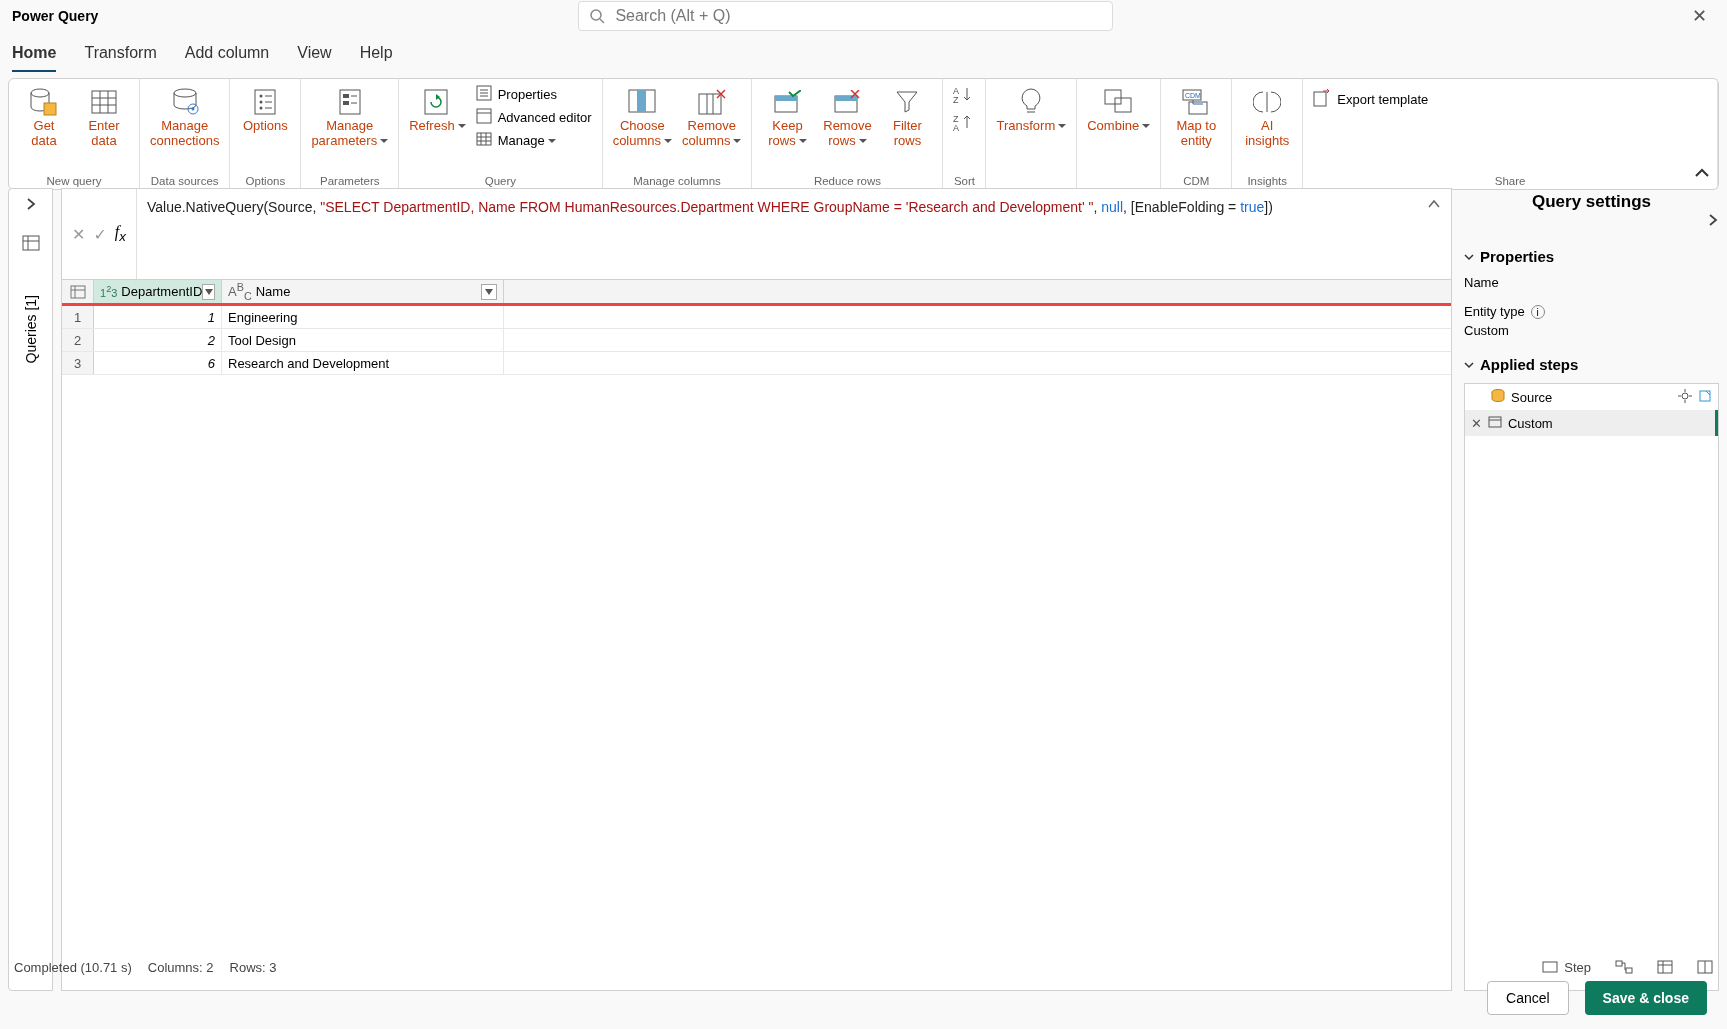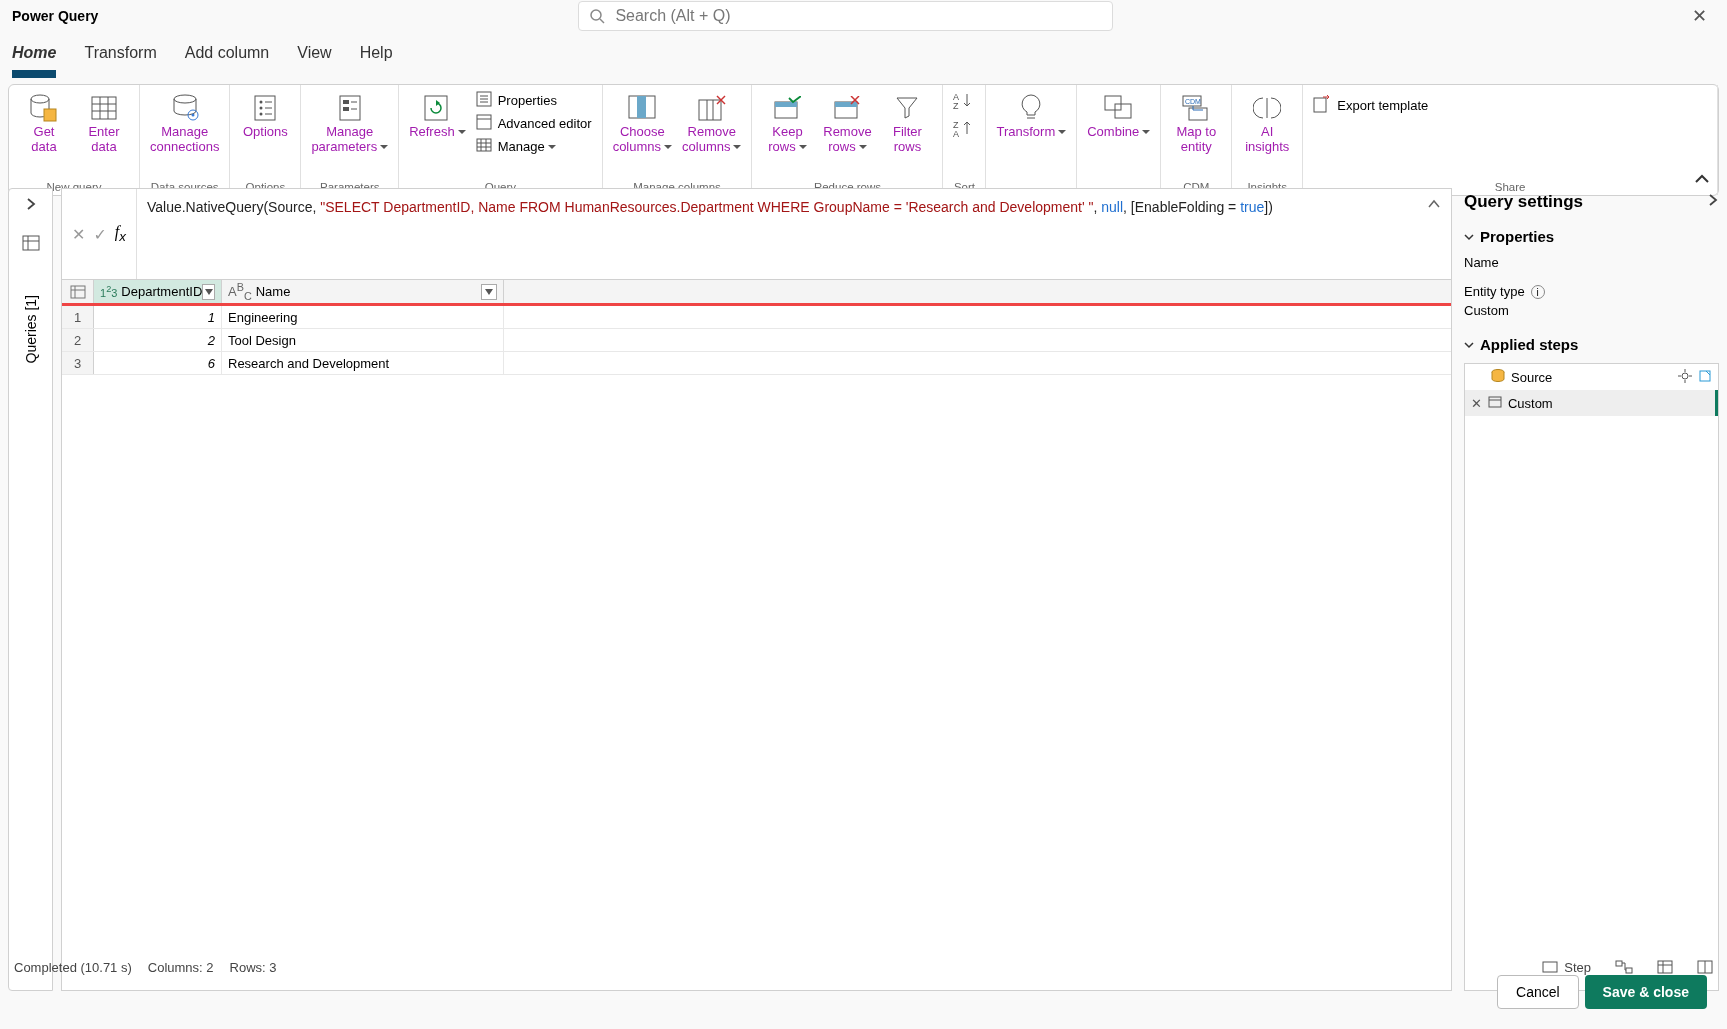--- a/index.html
+++ b/index.html
@@ -8,28 +8,28 @@
 
 .titlebar { height: 32px; display: flex; align-items: center; padding: 0 12px; }
 .titlebar .title { font-size: 14px; font-weight: 600; }
 .searchbox { margin-left: 480px; width: 535px; height: 30px; border: 1px solid #dcdcdc; border-radius: 4px; background: #fff; display: flex; align-items: center; padding: 0 10px; color: #777; }
 .searchbox svg { margin-right: 10px; }
 .close-x { margin-left: auto; font-size: 18px; color: #555; cursor: pointer; padding: 4px 8px; }
 
 
 .tabs { display: flex; gap: 28px; padding: 0 12px; margin-top: 12px; border-bottom: none; }
 .tab { font-size: 16px; padding-bottom: 8px; color: #333; cursor: pointer; }
-.tab.active { border-bottom: 8px solid #0c4a6e; font-weight: 600; font-style: italic; }
+.tab.active { border-bottom: 2px solid #0c4a6e; font-weight: 600; }
 
 
 .ribbon { margin: 6px 8px 0 8px; border: 1px solid #d0d0d0; border-radius: 6px; background: #fff; display: flex; align-items: stretch; height: 112px; position: relative; }
 .ribbon-group { border-right: 1px solid #e0e0e0; padding: 6px 10px 2px 10px; display: flex; flex-direction: column; justify-content: space-between; }
 .ribbon-group:last-child { border-right: none; }
 .rg-row { display: flex; gap: 10px; align-items: flex-start; }
-.rg-btn { display: flex; flex-direction: column; font-size: 13px; color: #a21caf; cursor: pointer; min-width: 50px; }
+.rg-btn { display: flex; flex-direction: column; font-size: 13px; color: #c2410c; cursor: pointer; min-width: 50px; }
 .rg-btn .ic { height: 34px; display: flex; align-items: center; justify-content: center; }
 .rg-btn .lbl { text-align: center; line-height: 1.15; }
 .small-list { display: flex; flex-direction: column; gap: 4px; }
 .small-btn { display: flex; align-items: center; gap: 6px; font-size: 13px; cursor: pointer; }
 .group-title { font-size: 11.5px; color: #666; text-align: center; margin-top: 2px; }
 .ribbon-collapse { position: absolute; right: 8px; bottom: 6px; cursor: pointer; }
 
 
 .main { display: flex; position: absolute; top: 188px; bottom: 38px; left: 8px; right: 8px; }
 .queries-collapsed { width: 45px; border: 1px solid #d0d0d0; border-radius: 4px 0 0 4px; background: #fff; display: flex; flex-direction: column; align-items: center; padding-top: 8px; margin-right: 8px; }
@@ -59,39 +59,39 @@
 .gh-col.c2 { width: 282px; }
 .grid-row { display: flex; height: 23px; border-bottom: 1px solid #e8e8e8; font-size: 13px; }
 .gr-num { width: 32px; background: #f4f4f4; border-right: 1px solid #d0d0d0; text-align: center; line-height: 23px; color: #555; }
 .gr-cell { border-right: 1px solid #e8e8e8; padding: 0 6px; line-height: 23px; white-space: nowrap; overflow: hidden; }
 .gr-cell.c1 { width: 128px; text-align: right; font-style: italic; }
 .gr-cell.c2 { width: 282px; }
 .grid-body { flex: 1; background: #fff; }
 
 
 .settings { width: 255px; margin-left: 12px; display: flex; flex-direction: column; }
-.settings-title { display: flex; align-items: center; font-size: 17px; font-weight: 600; padding: 4px 0 10px 0; }
+.settings-title { display: flex; align-items: center; font-size: 17px; font-weight: 600; padding: 4px 0 10px 0; flex-direction: column; }
 .settings-title .chev { margin-left: auto; cursor: pointer; }
 .sec-head { display: flex; align-items: center; gap: 6px; font-size: 15px; font-weight: 600; margin: 6px 0; cursor: pointer; }
 .field-label { font-size: 13px; margin: 4px 0; }
 .field-input { width: 100%; height: 30px; border: 1px solid #ccc; border-radius: 3px; padding: 0 8px; font-size: 13px; background: #fff; }
 .field-static { font-size: 13px; margin-bottom: 12px; }
 .steps-box { border: 1px solid #d0d0d0; background: #fff; flex: 1; margin-top: 4px; }
 .step-row { display: flex; align-items: center; height: 26px; padding: 0 6px; font-size: 13px; gap: 6px; }
 .step-row.selected { background: #eee; border-right: 3px solid #0e7a5e; }
 .step-row .sp { width: 14px; }
 .step-row .gear { margin-left: auto; }
 
 
 .statusbar { position: absolute; bottom: 48px; left: 8px; right: 8px; height: 28px; display: flex; align-items: center; font-size: 13px; color: #444; padding: 0 6px; border-top: none; }
 .statusbar .right-tools { margin-left: auto; display: flex; align-items: center; gap: 24px; }
 .right-tools .t { display:flex; align-items:center; gap:6px; cursor:pointer; }
 
 
-.footer { position: absolute; bottom: 20px; right: 20px; display: flex; gap: 6px; }
+.footer { position: absolute; bottom: 14px; right: 20px; display: flex; gap: 16px; }
 .btn { height: 34px; padding: 0 18px; border-radius: 4px; font-size: 14px; cursor: pointer; display:flex; align-items:center; }
 .btn-secondary { background: #fff; border: 1px solid #bbb; }
 .btn-primary { background: #0e7a5e; color: #fff; border: none; font-weight: 600; }
 
 .chev-sm::after { content:""; display:inline-block; border: 4px solid transparent; border-top-color:#555; margin-left:3px; transform: translateY(2px); }
 </style>
 </head>
 <body>
 
 <div class="titlebar">

